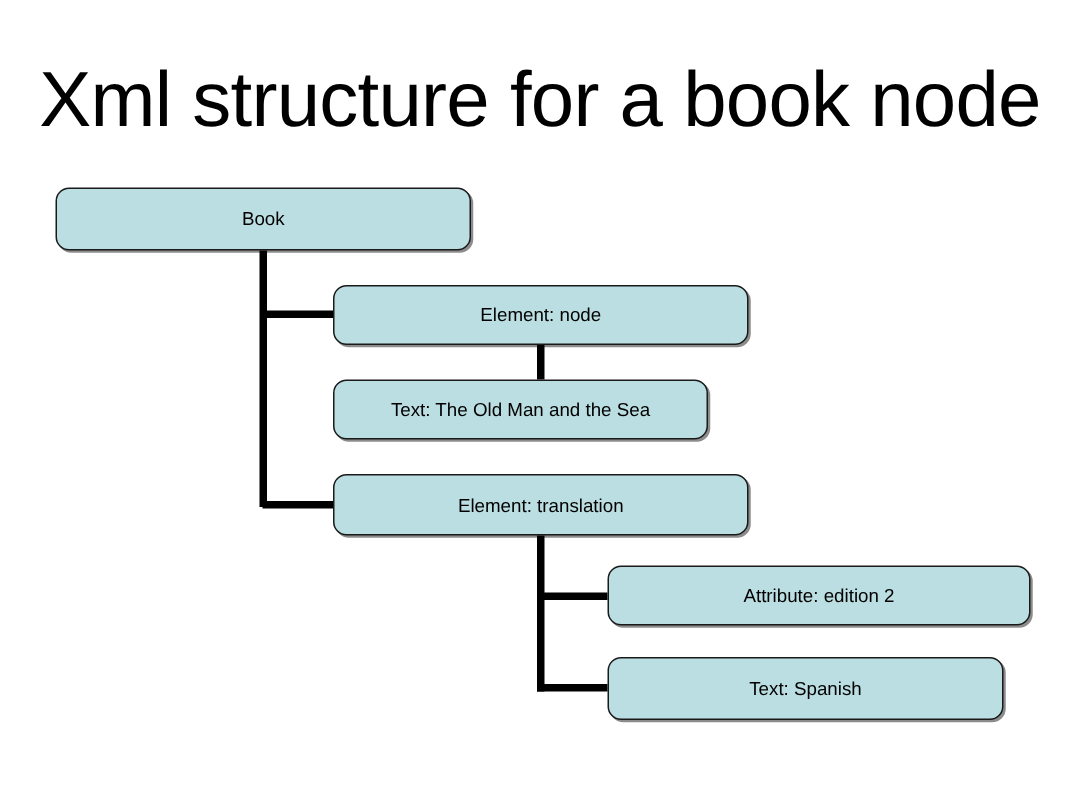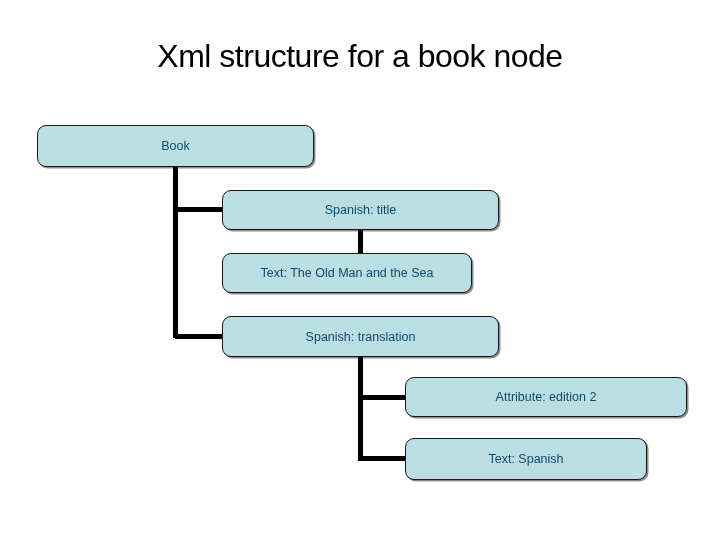--- a/index.html
+++ b/index.html
@@ -14,52 +14,52 @@
     background: var(--background, #ffffff);
     overflow: hidden;
     font-family: "Liberation Sans", sans-serif;
   }
   .slide-title {
     position: absolute;
     top: 40px;
     left: 0;
     width: 720px;
     text-align: center;
-    font-size: 32px;
+    font-size: 52px;
     line-height: 1.05;
     color: var(--title-text, #000000);
     letter-spacing: -0.5px;
     white-space: nowrap;
   }
   .node {
     position: absolute;
     box-sizing: border-box;
     background: var(--node-fill, #bbdee2);
     border: 1px solid var(--node-border, #1a1a1a);
     border-radius: 9px;
     box-shadow: 1.5px 1.5px 0 rgba(0,0,0,0.45);
-    color: #0c4a6e;
+    color: #000000;
     font-size: 12.5px;
     text-align: center;
     display: flex;
     align-items: center;
     justify-content: center;
     white-space: nowrap;
   }
   .connector {
     position: absolute;
     background: var(--connector, #000000);
   }
   
   .n-book        { left: 37px;  top: 125px; width: 277px; height: 42px; }
   .n-el-title    { left: 222px; top: 190px; width: 277px; height: 40px; }
   .n-text-title  { left: 222px; top: 253px; width: 250px; height: 40px; }
   .n-el-transl   { left: 222px; top: 316px; width: 277px; height: 41px; }
   .n-attr        { left: 405px; top: 377px; width: 282px; height: 40px; }
-  .n-text-span   { left: 405px; top: 438px; width: 242px; height: 42px; }
+  .n-text-span   { left: 405px; top: 438px; width: 264px; height: 42px; }
   
   .c-trunk-book      { left: 173px; top: 167px; width: 5px;  height: 171px; }
   .c-branch-title    { left: 175px; top: 207px; width: 47px; height: 5px; }
   .c-title-text      { left: 358px; top: 230px; width: 5px;  height: 23px; }
   .c-branch-transl   { left: 175px; top: 334px; width: 47px; height: 5px; }
   .c-trunk-transl    { left: 358px; top: 357px; width: 5px;  height: 104px; }
   .c-branch-attr     { left: 358px; top: 395px; width: 47px; height: 5px; }
   .c-branch-spanish  { left: 358px; top: 456px; width: 47px; height: 5px; }
 </style>
 </head>
@@ -72,23 +72,23 @@
   <div class="connector c-trunk-book"></div>
   <div class="connector c-branch-title"></div>
   <div class="connector c-title-text"></div>
   <div class="connector c-branch-transl"></div>
   <div class="connector c-trunk-transl"></div>
   <div class="connector c-branch-attr"></div>
   <div class="connector c-branch-spanish"></div>
 
   <div class="node n-book">Book</div>
 
-  <div class="node n-el-title">Spanish: title</div>
+  <div class="node n-el-title">Element: node</div>
 
   <div class="node n-text-title">Text: The Old Man and the Sea</div>
 
-  <div class="node n-el-transl">Spanish: translation</div>
+  <div class="node n-el-transl">Element: translation</div>
 
   <div class="node n-attr">Attribute: edition 2</div>
 
   <div class="node n-text-span">Text: Spanish</div>
 
 </div>
 
 </body></html>

